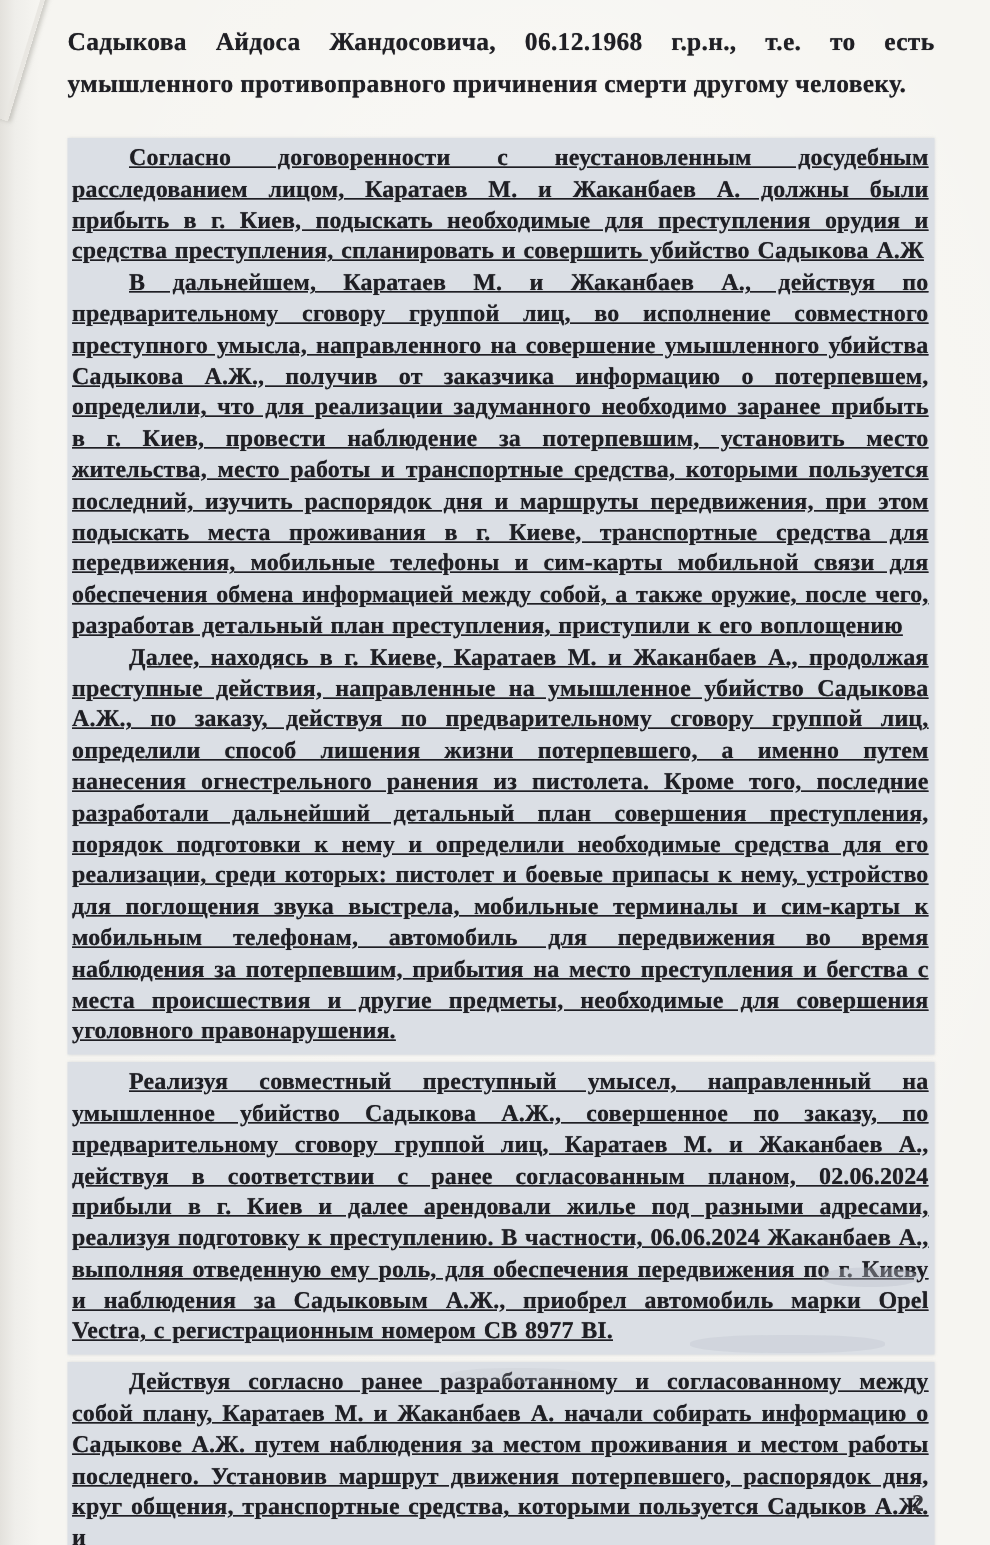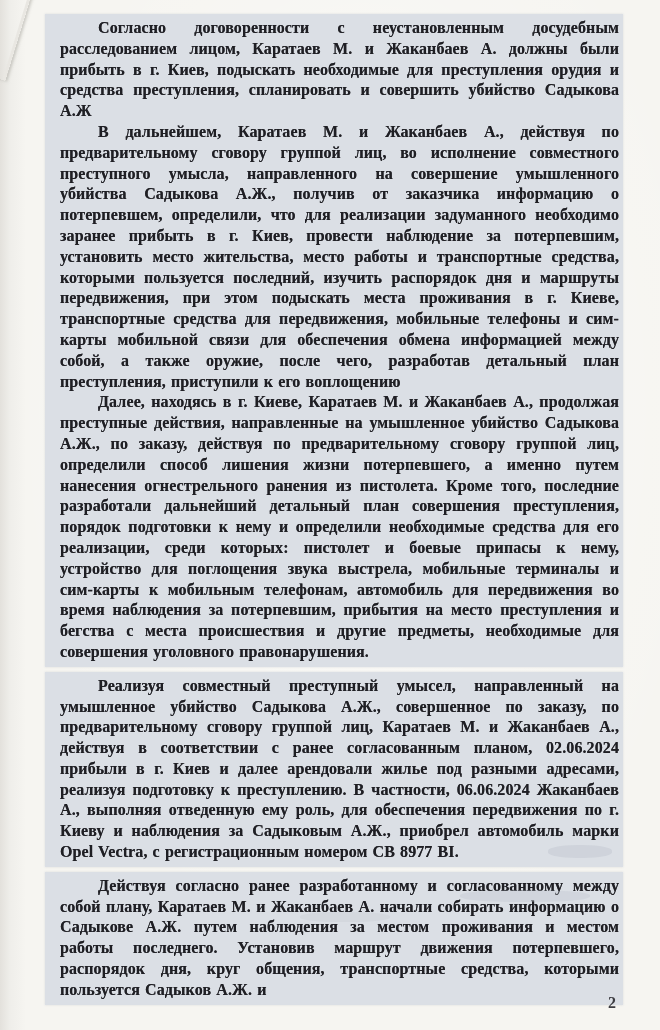--- a/index.html
+++ b/index.html
@@ -38,23 +38,24 @@
     font-size:17px;
     line-height:28px;
     font-weight:bold;
     text-align:justify;
     letter-spacing:.2px;
     margin-bottom:22px;
     text-shadow:0 0 .5px rgba(31,31,36,.75);
   }
   .hl-group{
     background:var(--hl);
-    padding:4px 4px 4px 15px;
+    padding:4px 4px 4px 3px;
     margin-bottom:5px;
     box-shadow:0 0 2px rgba(160,168,180,.35);
+    text-decoration:underline;
   }
   .hl-group p{
     font-size:16px;
     line-height:20.8px;
     font-weight:bold;
     text-align:justify;
     text-indent:38px;
     letter-spacing:.1px;
     word-spacing:1px;
     text-shadow:0 0 .5px rgba(31,31,36,.75);
@@ -76,20 +77,21 @@
   .smudge.s2{left:460px;top:890px;width:130px;height:12px;background:rgba(186,192,202,.30);}
   .smudge.s3{left:300px;top:912px;width:90px;height:10px;background:rgba(186,192,202,.22);}
 </style>
 </head>
 <body>
 
 <div class="crease"></div>
 
 <div class="content">
 
+  <p class="header-par">Садыкова Айдоса Жандосовича, 06.12.1968 г.р.н., т.е. то есть умышленного противоправного причинения смерти другому человеку.</p>
 
   <div class="hl-group">
     <p>Согласно договоренности с неустановленным досудебным расследованием лицом, Каратаев М. и Жаканбаев А. должны были прибыть в г. Киев, подыскать необходимые для преступления орудия и средства преступления, спланировать и совершить убийство Садыкова А.Ж</p>
     <p>В дальнейшем, Каратаев М. и Жаканбаев А., действуя по предварительному сговору группой лиц, во исполнение совместного преступного умысла, направленного на совершение умышленного убийства Садыкова А.Ж., получив от заказчика информацию о потерпевшем, определили, что для реализации задуманного необходимо заранее прибыть в г. Киев, провести наблюдение за потерпевшим, установить место жительства, место работы и транспортные средства, которыми пользуется последний, изучить распорядок дня и маршруты передвижения, при этом подыскать места проживания в г. Киеве, транспортные средства для передвижения, мобильные телефоны и сим-карты мобильной связи для обеспечения обмена информацией между собой, а также оружие, после чего, разработав детальный план преступления, приступили к его воплощению</p>
     <p>Далее, находясь в г. Киеве, Каратаев М. и Жаканбаев А., продолжая преступные действия, направленные на умышленное убийство Садыкова А.Ж., по заказу, действуя по предварительному сговору группой лиц, определили способ лишения жизни потерпевшего, а именно путем нанесения огнестрельного ранения из пистолета. Кроме того, последние разработали дальнейший детальный план совершения преступления, порядок подготовки к нему и определили необходимые средства для его реализации, среди которых: пистолет и боевые припасы к нему, устройство для поглощения звука выстрела, мобильные терминалы и сим-карты к мобильным телефонам, автомобиль для передвижения во время наблюдения за потерпевшим, прибытия на место преступления и бегства с места происшествия и другие предметы, необходимые для совершения уголовного правонарушения.</p>
   </div>
 
   <div class="hl-group">
     <p>Реализуя совместный преступный умысел, направленный на умышленное убийство Садыкова А.Ж., совершенное по заказу, по предварительному сговору группой лиц, Каратаев М. и Жаканбаев А., действуя в соответствии с ранее согласованным планом, 02.06.2024 прибыли в г. Киев и далее арендовали жилье под разными адресами, реализуя подготовку к преступлению. В частности, 06.06.2024 Жаканбаев А., выполняя отведенную ему роль, для обеспечения передвижения по г. Киеву и наблюдения за Садыковым А.Ж., приобрел автомобиль марки Opel Vectra, с регистрационным номером СВ 8977 ВІ.</p>
   </div>

